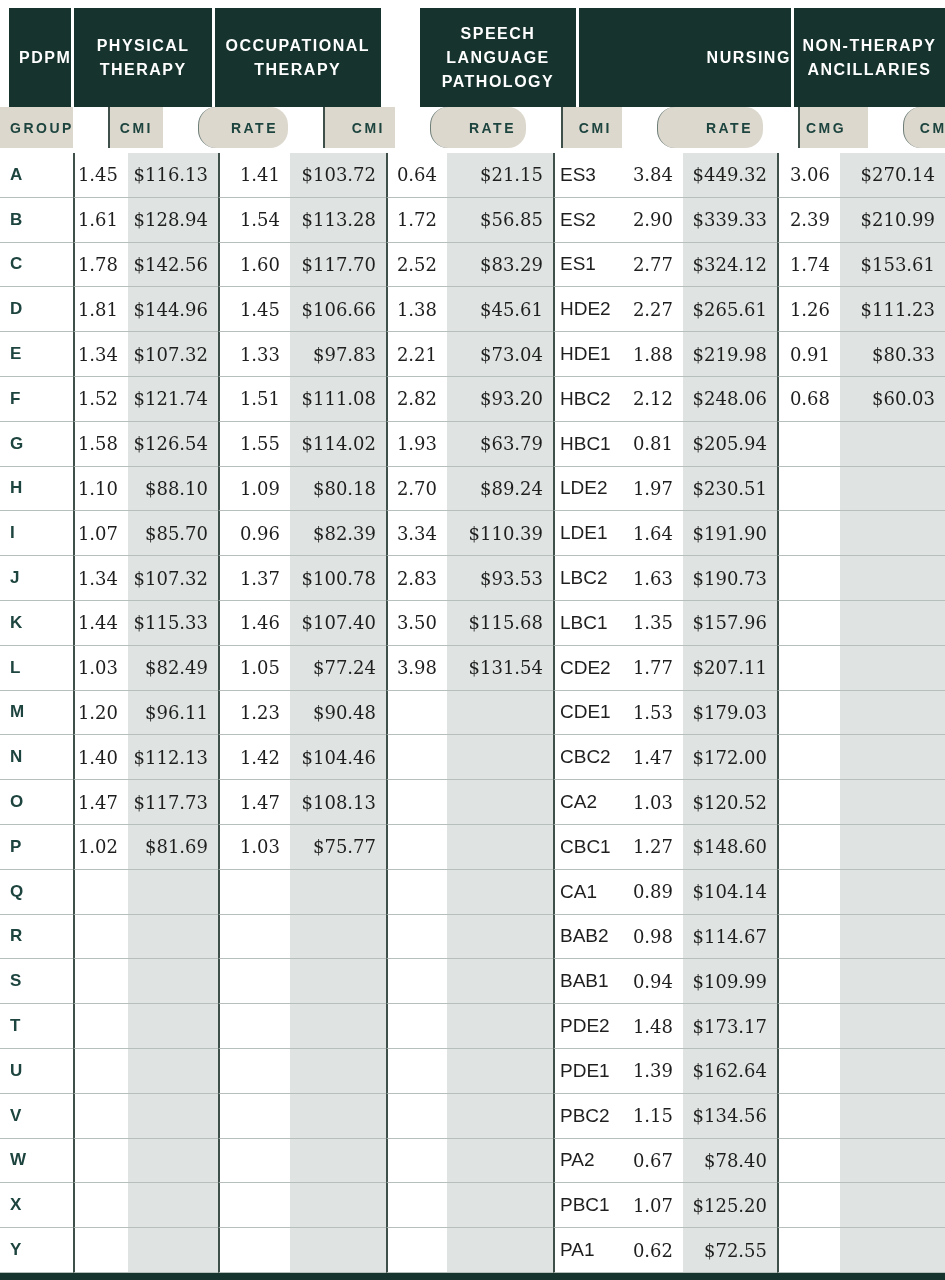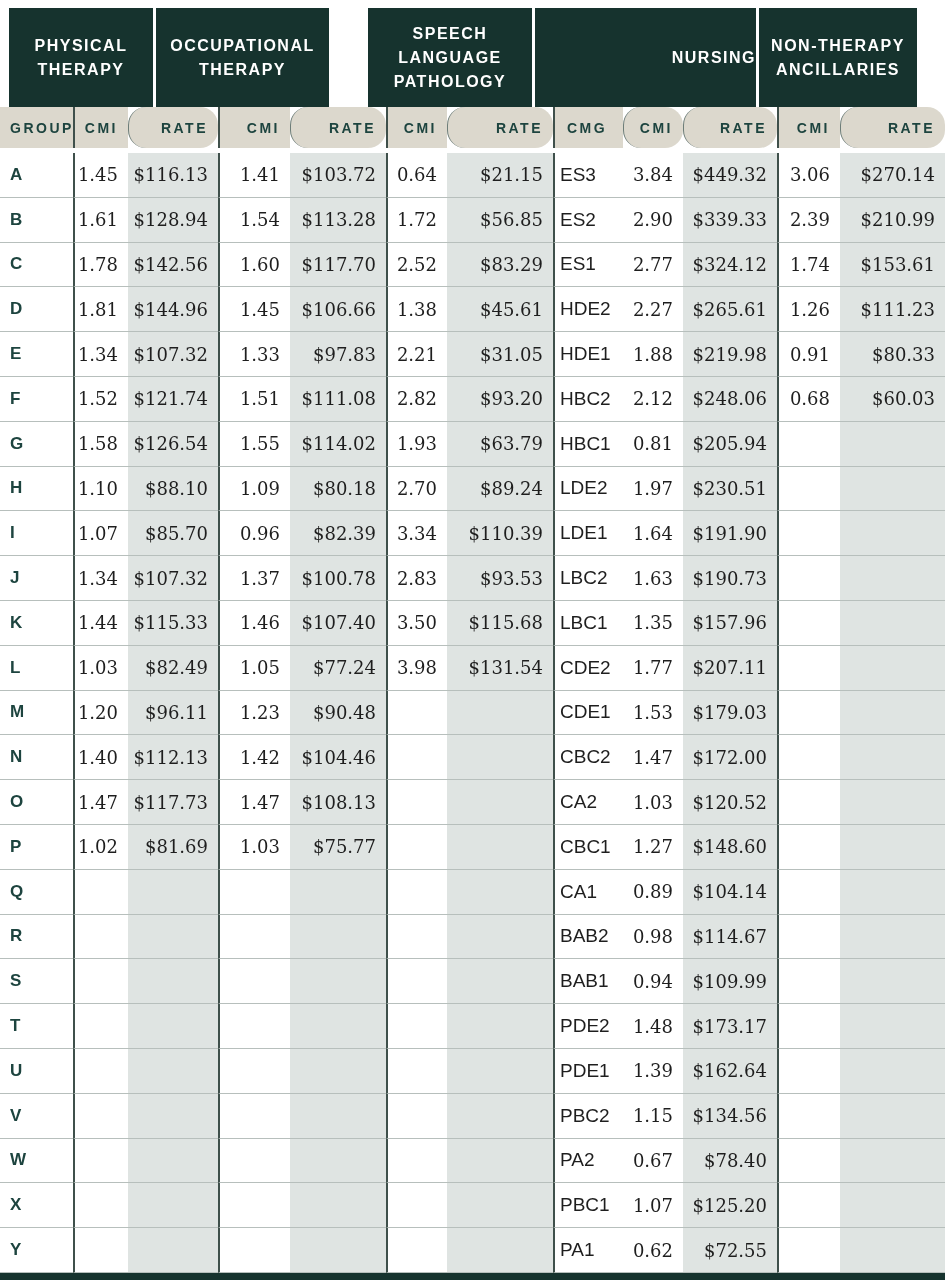--- a/index.html
+++ b/index.html
@@ -37,34 +37,34 @@
   .w-ot{width:173px;text-align:center;}
   .w-slp{width:164px;margin-left:36px;}
   .w-nur{width:221px;justify-content:flex-end;}
   .w-nta{width:158px;}
   
   .grid12{
     display:grid;
     grid-template-columns:73px 55px 90px 72px 96px 61px 106px 70px 60px 94px 63px 105px;
   }
   
-  .subheader{height:41px;}
+  .subheader{height:41px;gap:35px;}
   .subheader .cell{
     background:#dcd8cd;
     color:#1d443f;
     font-weight:bold;
     font-size:14px;
     letter-spacing:2.5px;
     display:flex;
     align-items:center;
     box-sizing:border-box;
   }
   .subheader .cell.num{justify-content:flex-end;padding-right:10px;}
   .subheader .cell.txt{justify-content:flex-start;padding-left:10px;}
-  .subheader .cell.cmg{justify-content:flex-start;padding-left:12px;}
+  .subheader .cell.cmg{justify-content:flex-start;padding-left:6px;}
   .subheader .gline{border-left:2px solid #3f504b;}
   .subheader .iline{border-left:1px solid #6d7d78;border-radius:18px;}
   
   .data-grid{
     margin-top:5px;
     grid-auto-rows:44.8px;
   }
   .dcell{
     display:flex;
     align-items:center;
@@ -102,20 +102,23 @@
     width:945px;height:7px;
     background:#16332e;
   }
 </style>
 </head>
 <body>
 
 <div class="page">
 
   <div class="header-band">
+    <div class="hblock pdpm w-pdpm">
+      <span>PDPM</span>
+    </div>
     <div class="hblock w-pt">
       <span>PHYSICAL
 THERAPY</span>
     </div>
     <div class="hblock w-ot">
       <span>OCCUPATIONAL
 THERAPY</span>
     </div>
     <div class="hblock w-slp">
       <span>SPEECH LANGUAGE
@@ -193,21 +196,21 @@
       <div class="dcell numeric">2.27</div>
       <div class="dcell numeric rate">$265.61</div>
       <div class="dcell numeric gline">1.26</div>
       <div class="dcell numeric rate">$111.23</div>
       <div class="dcell letter">E</div>
       <div class="dcell numeric gline">1.34</div>
       <div class="dcell numeric rate">$107.32</div>
       <div class="dcell numeric gline">1.33</div>
       <div class="dcell numeric rate">$97.83</div>
       <div class="dcell numeric gline">2.21</div>
-      <div class="dcell numeric rate">$31.05</div>
+      <div class="dcell numeric rate">$73.04</div>
       <div class="dcell cmgtxt gline">HDE1</div>
       <div class="dcell numeric">1.88</div>
       <div class="dcell numeric rate">$219.98</div>
       <div class="dcell numeric gline">0.91</div>
       <div class="dcell numeric rate">$80.33</div>
       <div class="dcell letter">F</div>
       <div class="dcell numeric gline">1.52</div>
       <div class="dcell numeric rate">$121.74</div>
       <div class="dcell numeric gline">1.51</div>
       <div class="dcell numeric rate">$111.08</div>

